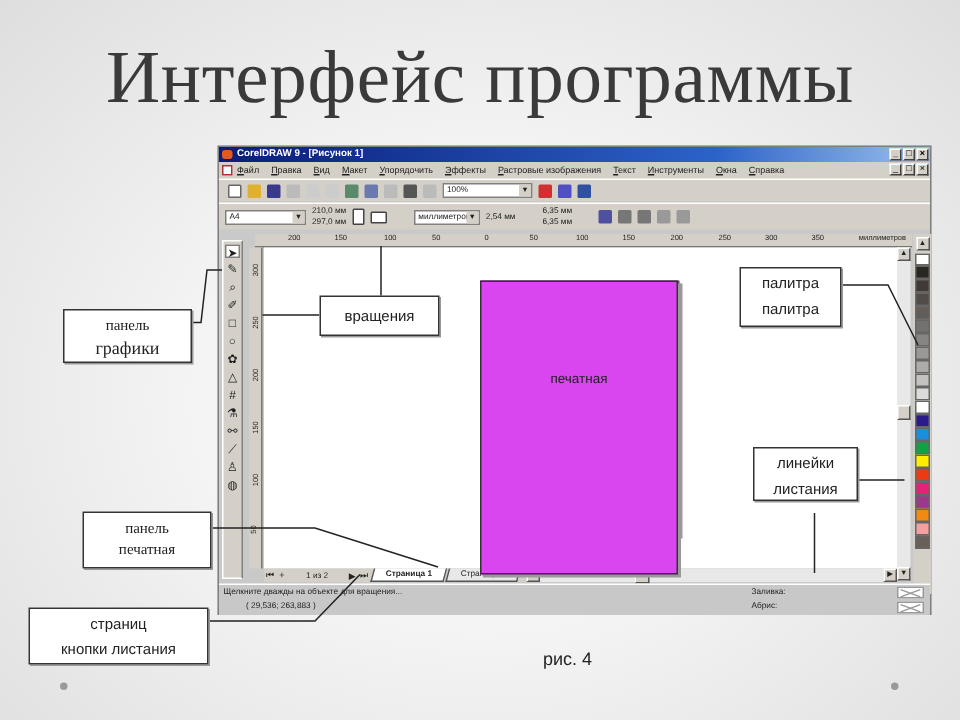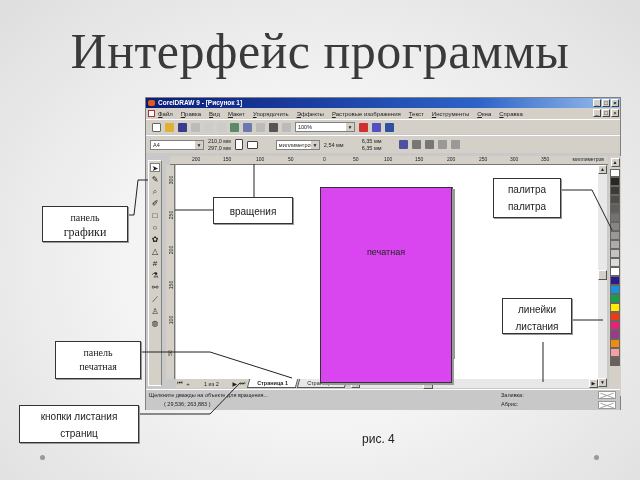--- a/index.html
+++ b/index.html
@@ -298,19 +298,19 @@
   <div>линейки</div>
   <div>листания</div>
 </div>
 
 <div class="callout serif" style="left:55px;top:341px;width:86px;height:38px;padding-top:4px">
   <div>панель</div>
   <div>печатная</div>
 </div>
 
 <div class="callout" style="left:19px;top:405px;width:120px;height:38px;padding-top:2px">
+  <div>страниц</div>
   <div>кнопки листания</div>
-  <div>страниц</div>
 </div>
 
 <div class="fig-caption">рис. 4</div>
 <div class="bullet" style="left:40px;top:455px"></div>
 <div class="bullet" style="left:594px;top:455px"></div>
 
 </body></html>

